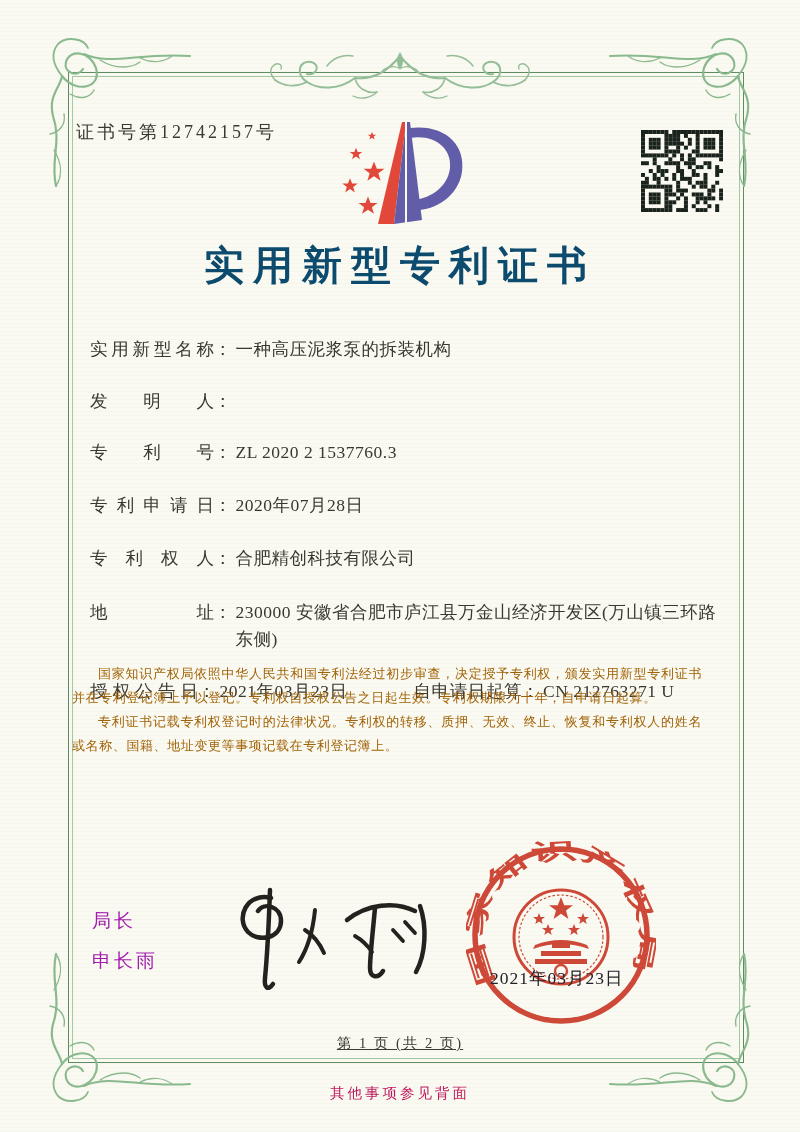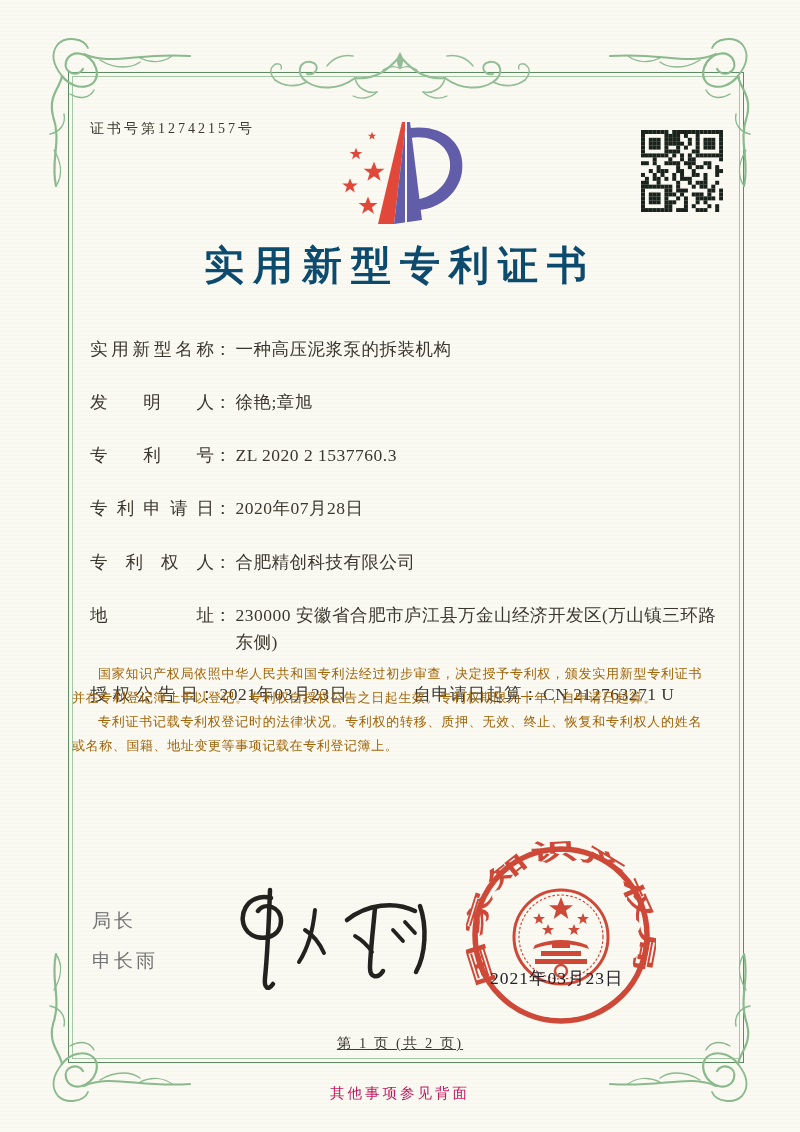--- a/index.html
+++ b/index.html
@@ -17,22 +17,22 @@
   .frame-outer{
     position:absolute;left:68px;top:72px;width:676px;height:991px;
     border:1.6px solid #5d8c63;box-sizing:border-box;
   }
   .frame-inner{
     position:absolute;inset:3px;border:1px solid #a4c7a5;
   }
   .ornament{position:absolute;pointer-events:none;}
   
   .cert-no{
-    position:absolute;left:90px;top:120px;
-    font-size:14px;letter-spacing:3px;color:#3a382f;
+    position:absolute;left:76px;top:120px;
+    font-size:18px;letter-spacing:3px;color:#3a382f;
   }
   .logo{position:absolute;left:328px;top:110px;}
   .qr{position:absolute;left:641px;top:130px;}
   .title{
     position:absolute;left:0;top:238px;width:100%;
     text-align:center;font-size:40px;font-weight:bold;
     letter-spacing:9px;color:#0c4a6e;
   }
   
   .fields{
@@ -52,21 +52,21 @@
   .grant-label{display:inline-block;width:108px;text-align:justify;text-align-last:justify;}
   .grant-value{margin-left:4px;letter-spacing:0.5px;}
   
   .paras{
     position:absolute;left:72px;top:662px;width:630px;
     font-size:13px;line-height:1.85;color:#a16207;
     text-align:justify;letter-spacing:0.6px;
   }
   .paras p{margin:0;text-indent:2em;}
   
-  .sig-block{position:absolute;left:92px;top:908px;font-size:19px;color:#737373;}
+  .sig-block{position:absolute;left:92px;top:908px;font-size:19px;color:#a21caf;}
   .sig-block div{margin-bottom:14px;letter-spacing:3px;}
   .signature-svg{position:absolute;left:215px;top:878px;}
   
   .seal{position:absolute;left:466px;top:840px;mix-blend-mode:multiply;opacity:0.92;}
   .seal-date{
     position:absolute;left:490px;top:966px;font-size:17.5px;color:#23222b;
     letter-spacing:1px;z-index:5;
   }
   .page-info{
     position:absolute;left:0;top:1034px;width:100%;text-align:center;
@@ -396,21 +396,20 @@
 
     <div class="field-row">
       <span class="field-label">实用新型名称</span>
       <span class="field-colon">：</span>
       <span class="field-value">一种高压泥浆泵的拆装机构</span>
     </div>
 
     <div class="field-row">
       <span class="field-label">发明人</span>
       <span class="field-colon">：</span>
-      <span class="field-value">徐艳;章旭</span>
     </div>
 
     <div class="field-row">
       <span class="field-label">专利号</span>
       <span class="field-colon">：</span>
       <span class="field-value">ZL 2020 2 1537760.3</span>
     </div>
 
     <div class="field-row">
       <span class="field-label">专利申请日</span>

